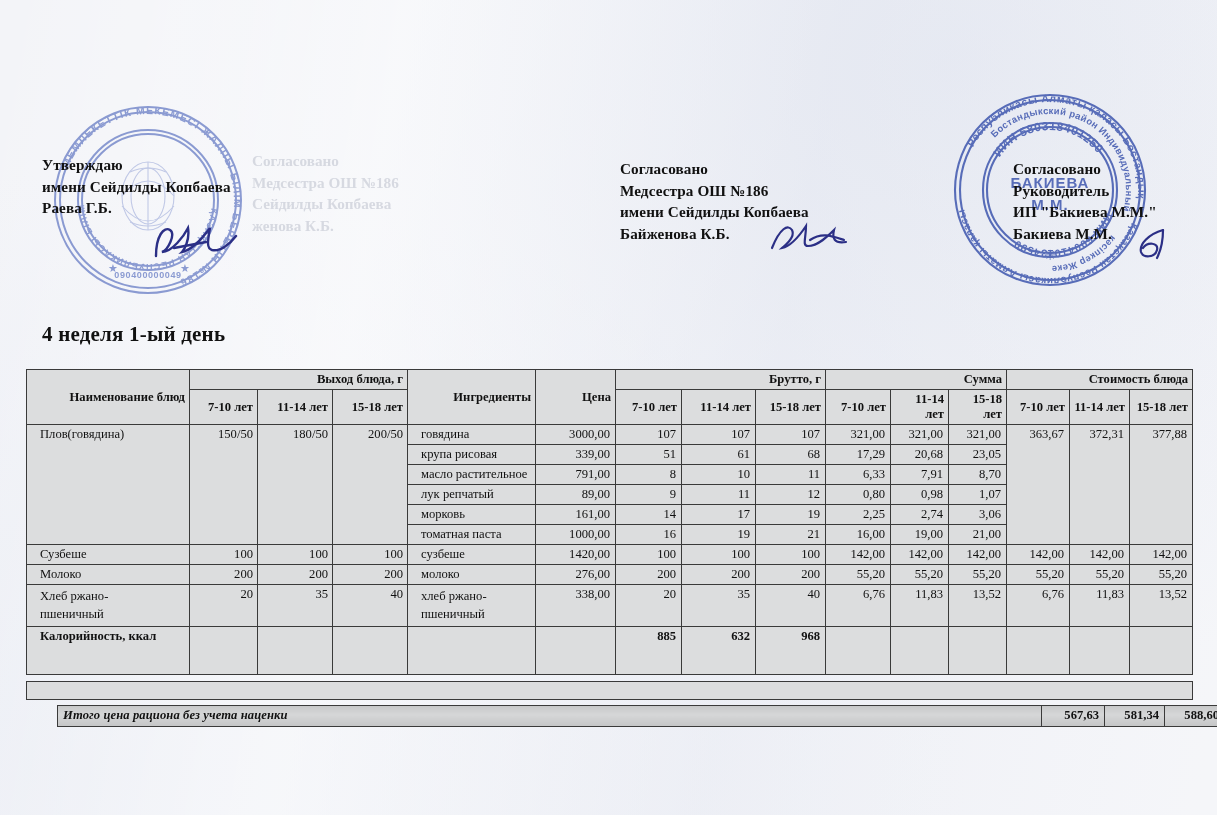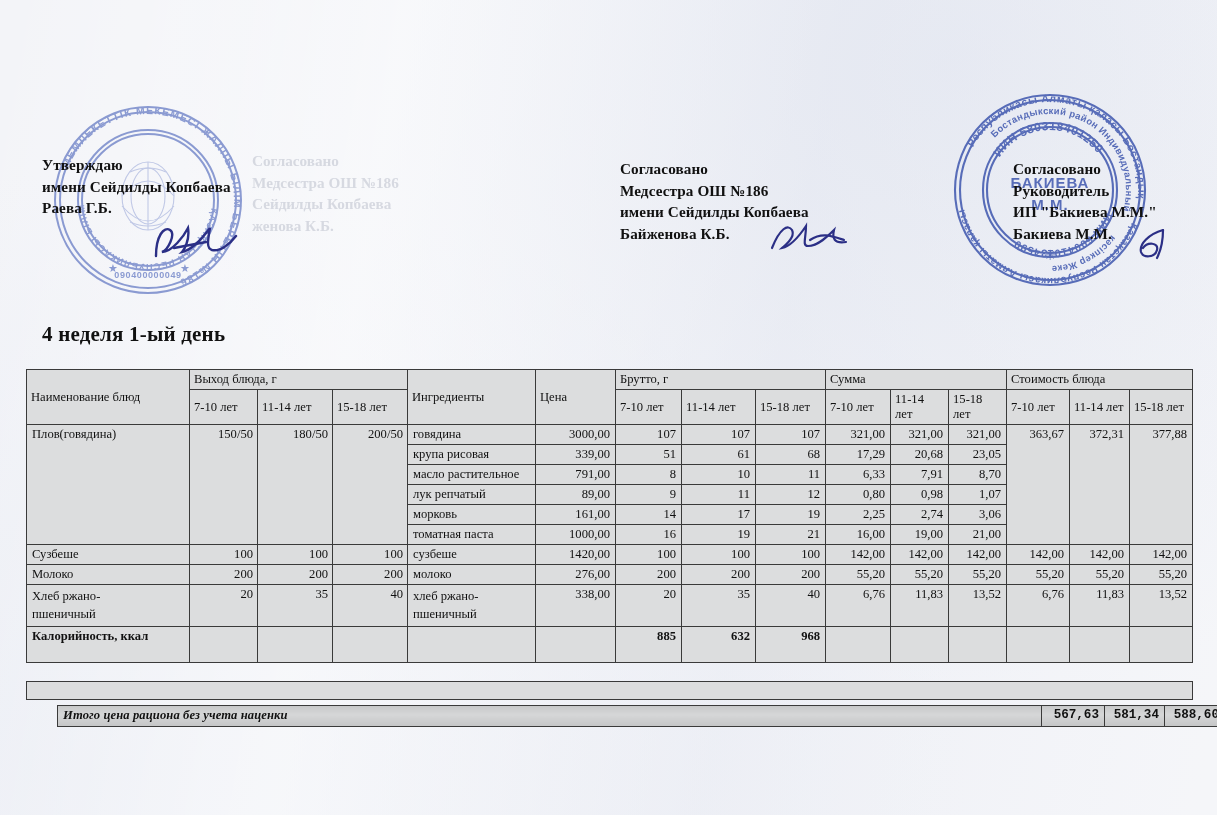--- a/index.html
+++ b/index.html
@@ -61,40 +61,40 @@
   th,td{
     border:1px solid #3a3a3a;
     background:#dcddde;
     padding:2px 4px;
     vertical-align:top;
     font-weight:normal;
     height:19px;
     box-sizing:border-box;
     overflow:hidden;
   }
-  th{font-weight:normal;text-align:left;vertical-align:middle;}
+  th{font-weight:bold;text-align:right;vertical-align:middle;}
   .num{text-align:right;padding-right:5px;}
   .ctr{text-align:right;}
-  .lft{text-align:left;padding-left:5px;}
+  .lft{text-align:left;padding-left:13px;}
   td.nb-bot{border-bottom:0;}
   .bold{font-weight:bold;}
   .tall{height:21px;}
 
   
   .totals{
     position:absolute;left:33px;top:705px;width:1167px;
     border-collapse:collapse;table-layout:fixed;font-size:12.6px;margin-left:24px;
   }
   .totals td{
     border:1px solid #3a3a3a;
     background:linear-gradient(180deg,#c8c9ca 0%,#d6d7d8 42%,#c4c5c6 100%);
     height:21px;padding:2px 5px;box-sizing:border-box;
   }
   .totals td.lbl{font-style:italic;font-weight:bold;text-align:left;letter-spacing:.1px;}
-  .totals td.val{text-align:right;font-weight:bold;font-family:Liberation Mono, monospace;}
+  .totals td.val{text-align:right;font-weight:bold;}
 
   
   .empty-frame{
     position:absolute;left:26px;top:681px;width:1167px;height:19px;
     border:1px solid #3a3a3a;background:#dcddde;box-sizing:border-box;
   }
 </style>
 </head>
 <body>
 
@@ -388,21 +388,21 @@
       <td class="num">40</td>
       <td class="num">6,76</td>
       <td class="num">11,83</td>
       <td class="num">13,52</td>
       <td class="num">6,76</td>
       <td class="num">11,83</td>
       <td class="num">13,52</td>
     </tr>
 
     <tr>
-      <td class="lft bold" style="height:36px">Калорийность, ккал</td>
+      <td class="lft bold" style="height:48px">Калорийность, ккал</td>
       <td></td>
       <td></td>
       <td></td>
       <td></td>
       <td></td>
       <td class="num bold">885</td>
       <td class="num bold">632</td>
       <td class="num bold">968</td>
       <td></td>
       <td></td>

